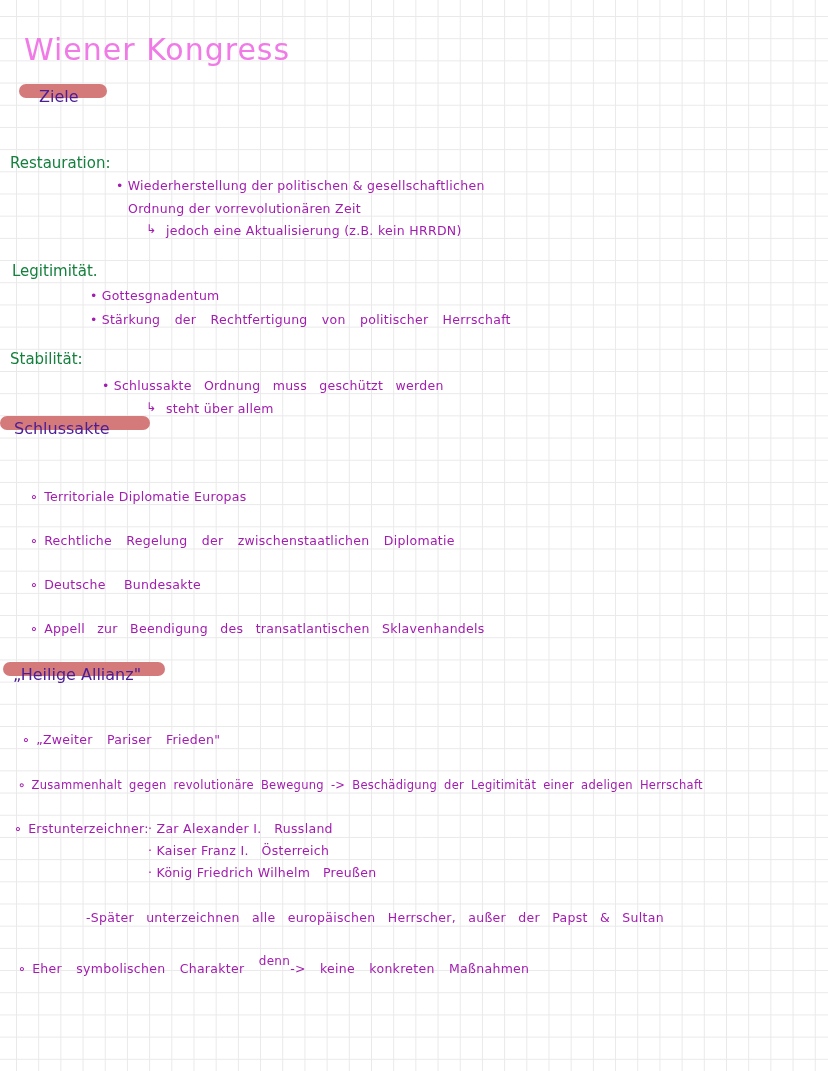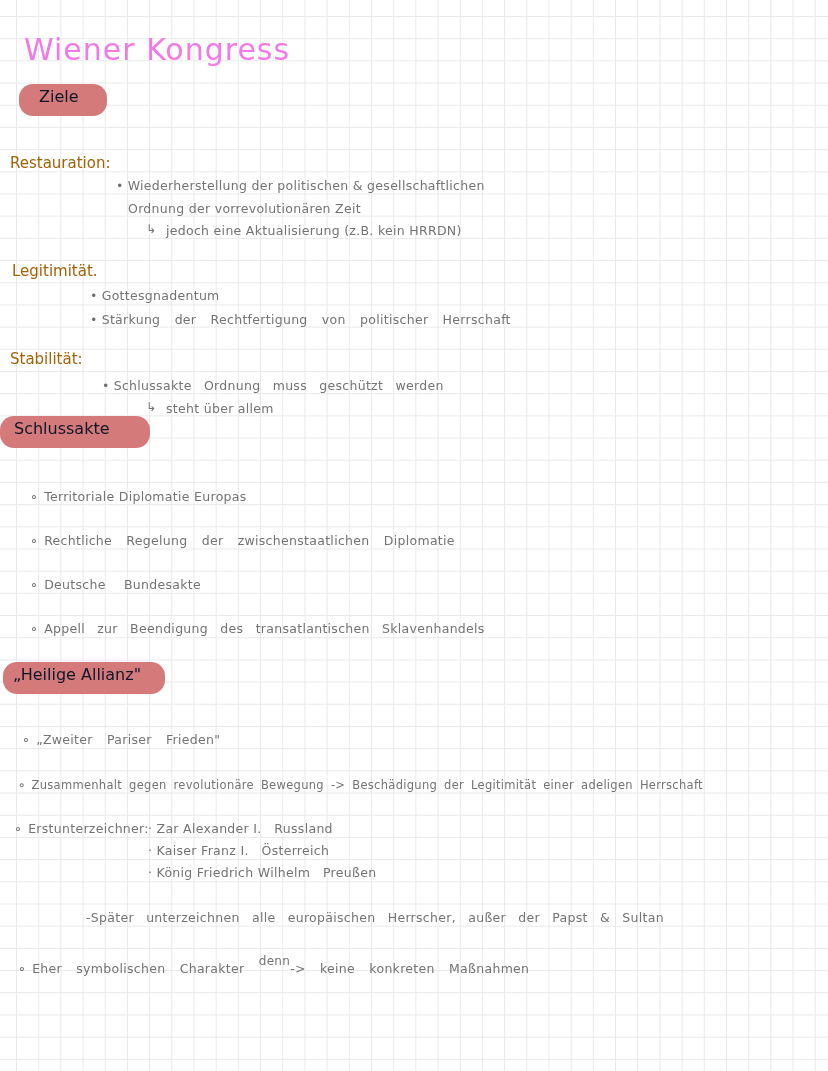--- a/index.html
+++ b/index.html
@@ -14,25 +14,25 @@
     font-family: "DejaVu Sans", sans-serif;
     color: #1a1a1a;
   }
   .abs { position: absolute; white-space: nowrap; margin-top: 22px; }
   .title {
     font-family: "DejaVu Sans", sans-serif;
     font-size: 30px; color: #f07ae6; letter-spacing: 1px; font-weight: 400;
   }
   .pill {
     position: absolute; background: #d47a7a; border-radius: 14px;
-    height: 32px; line-height: 26px; font-size: 16px; color: #0f172a;
+    height: 14px; line-height: 26px; font-size: 16px; color: #4c1d95;
     padding: 0 14px; box-sizing: border-box;
   }
-  .sub { font-size: 15px; color: #a16207; }
-  .txt { font-size: 12.5px; color: #737373; letter-spacing: 0.3px; }
+  .sub { font-size: 15px; color: #15803d; }
+  .txt { font-size: 12.5px; color: #a21caf; letter-spacing: 0.3px; }
   .bullet::before { content: "•"; margin-right: 4px; }
   .obullet::before { content: "∘"; margin-right: 6px; font-weight: bold; }
   .arrow { font-size: 12px; }
   .sup { font-size: 12px; vertical-align: 8px; }
 </style>
 </head>
 <body>
 
 <div class="abs title" style="left:24px; top:10px;">Wiener Kongress</div>
 

